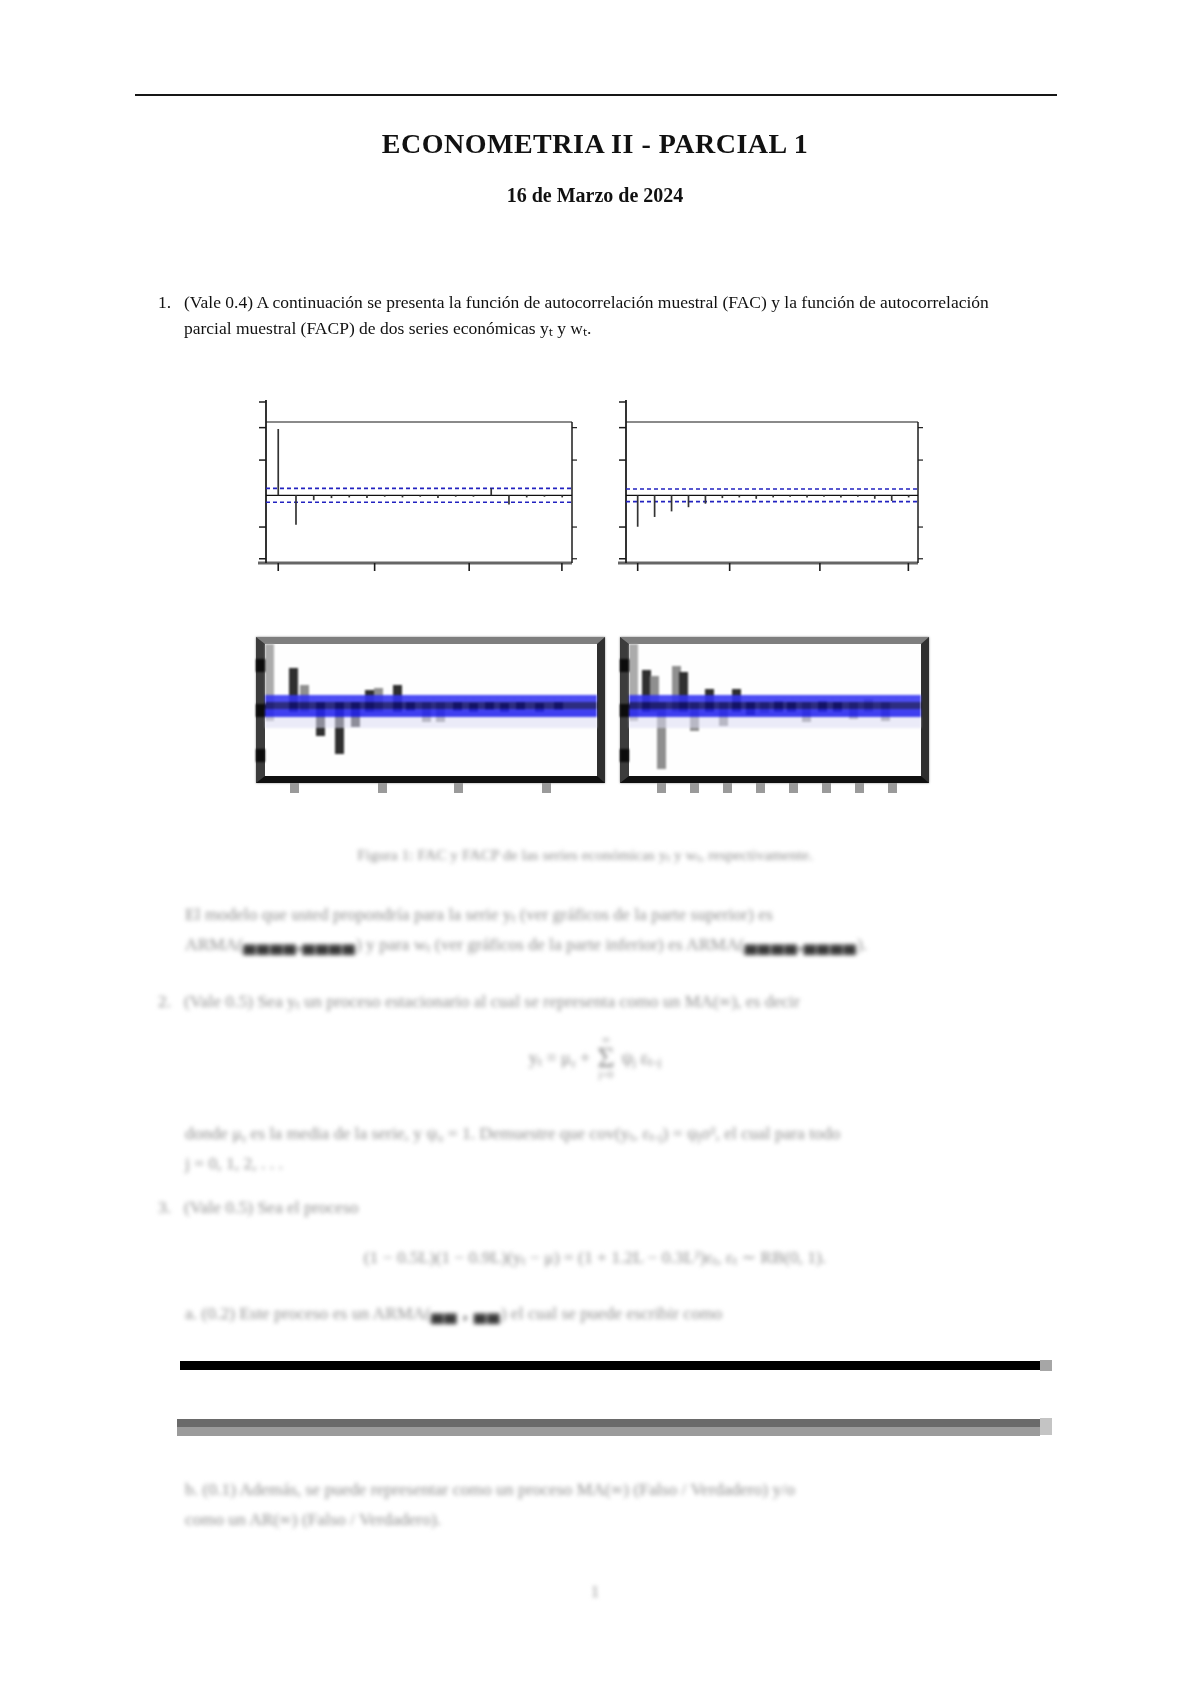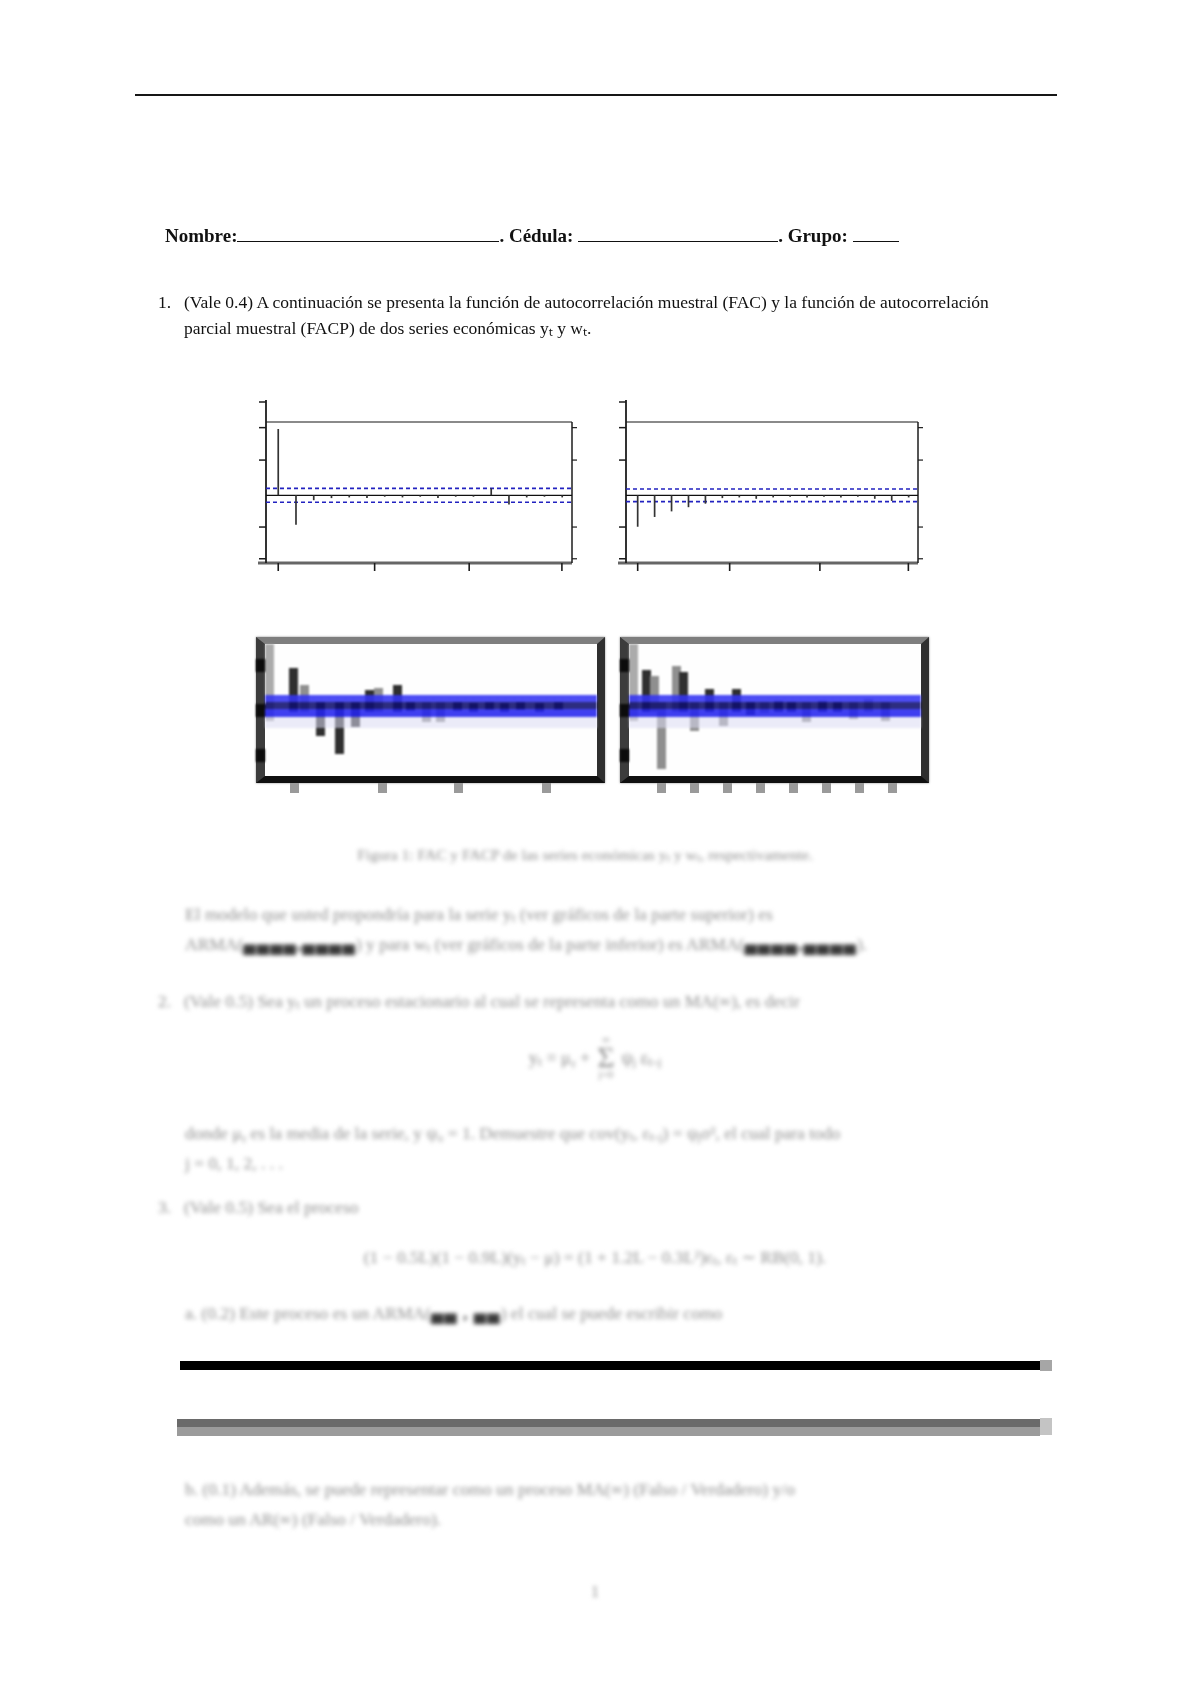--- a/index.html
+++ b/index.html
@@ -47,24 +47,23 @@
   .graybar{background:linear-gradient(#6a6a6a 0 48%,#9b9b9b 48% 100%);}
   .pagenum{width:100%;text-align:center;font-size:16px;}
 </style>
 </head>
 <body>
 
 <div class="page">
 
   <div class="abs rule" style="left:135px;top:94px;width:922px;"></div>
 
-
-  <div class="abs nameline" style="left:165px;top:224px;">
-    <span>Nombre:</span><span class="fill" style="width:262px;"></span><span>. Cédula:</span> <span class="fill" style="width:200px;"></span><span>. Grupo:</span> <span class="fill" style="width:46px;"></span>
-  </div>
+  <div class="abs title" style="top:128px;">ECONOMETRIA II - PARCIAL 1</div>
+  <div class="abs date" style="top:184px;">16 de Marzo de 2024</div>
+
 
   <div class="abs enum" style="left:158px;top:289px;width:882px;">
     <span class="no">1.</span>
     <span>(Vale 0.4) A continuación se presenta la función de autocorrelación muestral (FAC) y la función de autocorrelación parcial muestral (FACP) de dos series económicas yₜ y wₜ.</span>
   </div>
 
   <svg class="abs" style="left:248px;top:394px;" width="330" height="186">
       <line x1="18" y1="28" x2="324" y2="28" stroke="#8a8a8a" stroke-width="2"></line>
       <line x1="10" y1="169" x2="324" y2="169" stroke="#666666" stroke-width="3"></line>
       <line x1="18" y1="6" x2="18" y2="169" stroke="#1c1c1c" stroke-width="1.8"></line>

